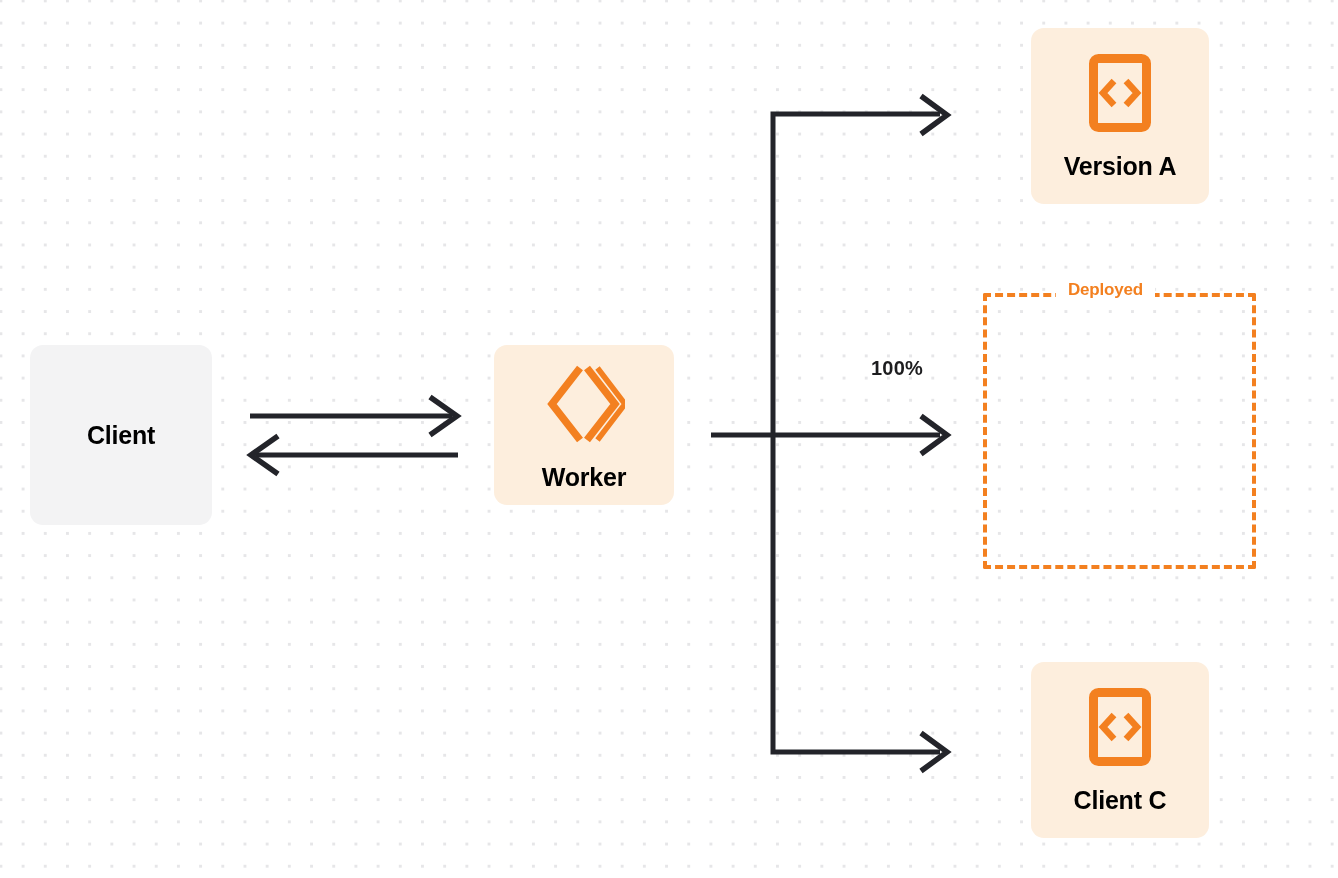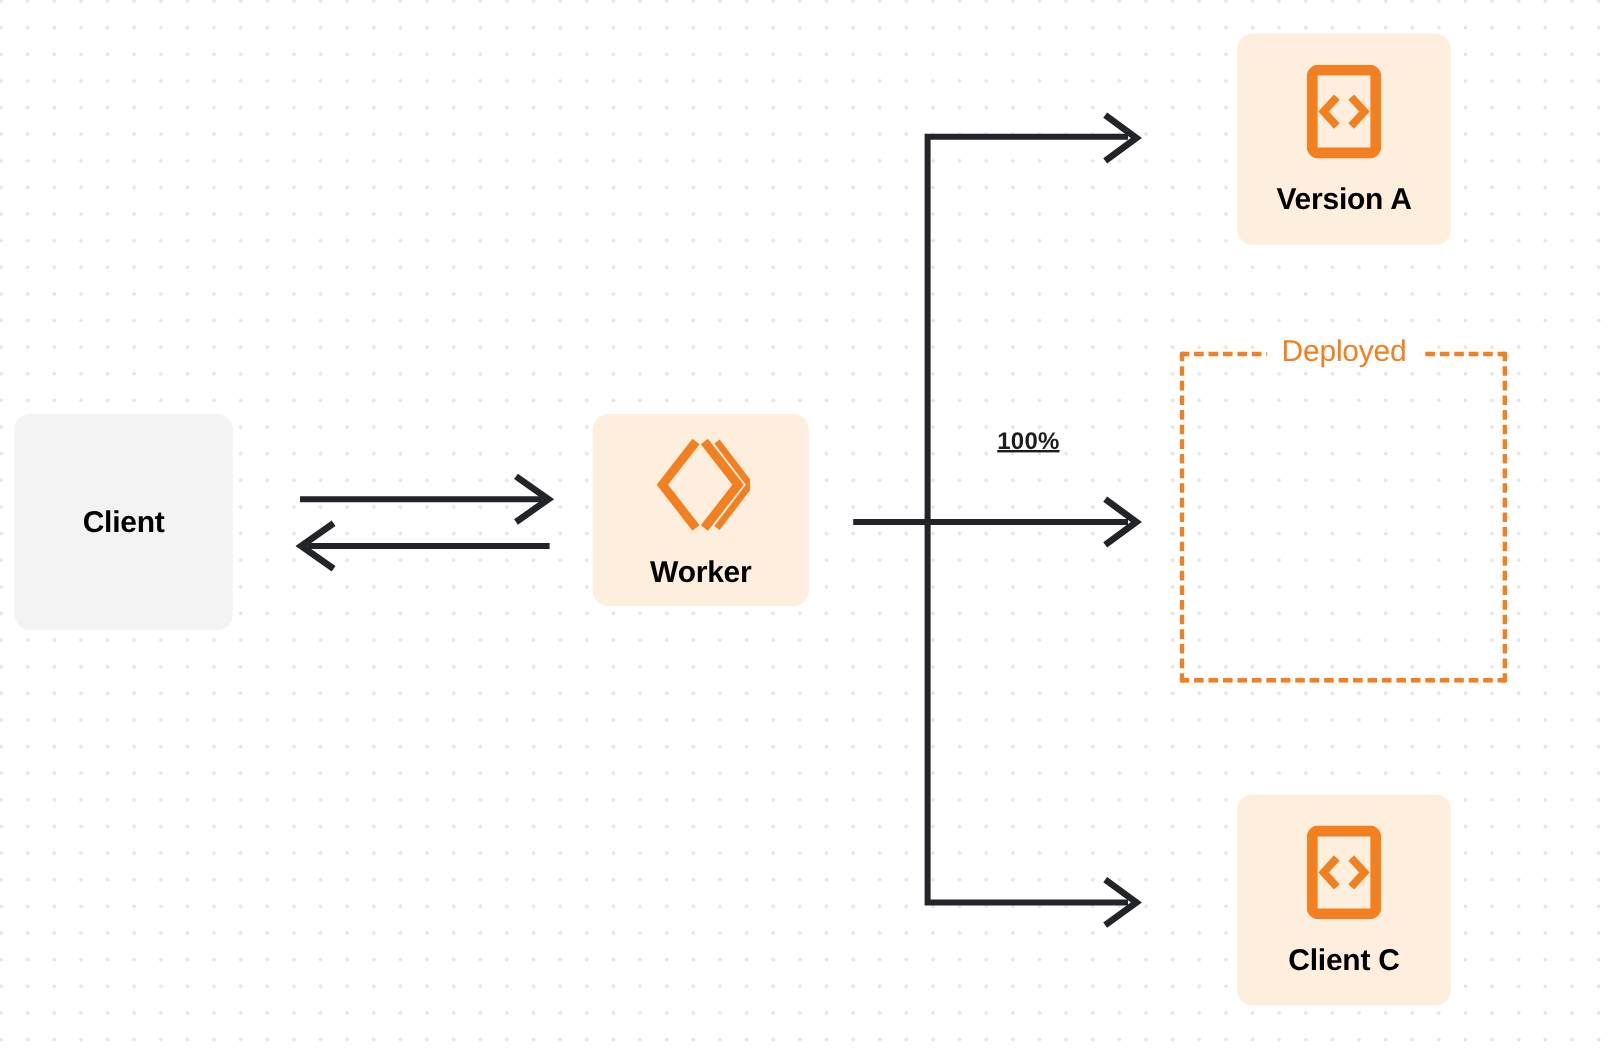--- a/index.html
+++ b/index.html
@@ -64,22 +64,22 @@
 
   
   .deployed-frame {
     position: absolute;
     box-sizing: border-box;
     border: 4px dashed #f38020;
     border-radius: 2px;
   }
   .deployed-label {
     position: absolute;
-    font-size: 25px;
-    font-weight: normal;
+    font-size: 17px;
+    font-weight: bold;
     color: #f38020;
     background: #ffffff;
     padding: 0 12px;
     line-height: 1;
     white-space: nowrap;
     letter-spacing: -0.2px;
   }
 
   
   .traffic-label {
@@ -143,25 +143,25 @@
       <path class="conn" d="M 711 435 L 940 435"></path>
       <path class="arrowhead" d="M 921 416 L 947 435 L 921 454"></path>
     </g>
 
     <g>
       <path class="conn" d="M 773 435 L 773 752 L 940 752"></path>
       <path class="arrowhead" d="M 921 733 L 947 752 L 921 771"></path>
     </g>
   </svg>
 
-  <div class="traffic-label" style="left:773px; top:352px; width:172px; margin-left:-2px;text-decoration:underline;">
+  <div class="traffic-label" style="left:813px; top:352px; width:172px; margin-left:-2px;">
     <div>100%</div>
   </div>
 
-  <div class="node client-node" style="left:12px; top:345px; width:182px; height:180px;text-align:right;">
+  <div class="node client-node" style="left:30px; top:345px; width:182px; height:180px;text-align:right;">
     <span class="node-label">Client</span>
   </div>
 
   <div class="node worker-node" style="left:494px; top:345px; width:180px; height:160px;">
     <span class="icon-wrap">
       <svg width="82" height="86" viewBox="0 0 82 86" aria-hidden="true">
 
         <path d="M 37 7 L 9 43 L 37 79" fill="none" stroke="#f38020" stroke-width="7.5" stroke-linejoin="miter" stroke-linecap="butt"></path>
 
         <path d="M 44 7 L 72 43 L 44 79" fill="none" stroke="#f38020" stroke-width="7.5" stroke-linejoin="miter" stroke-linecap="butt"></path>

